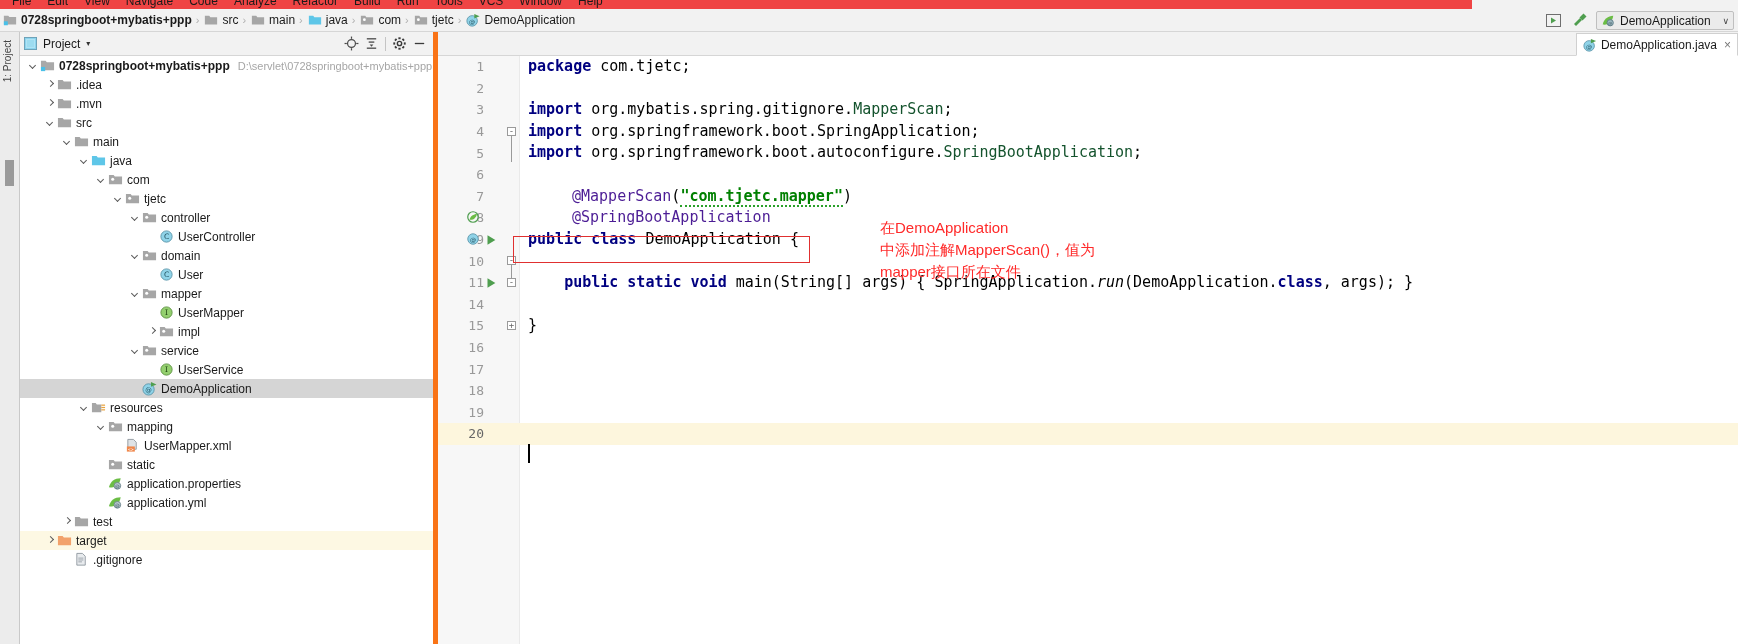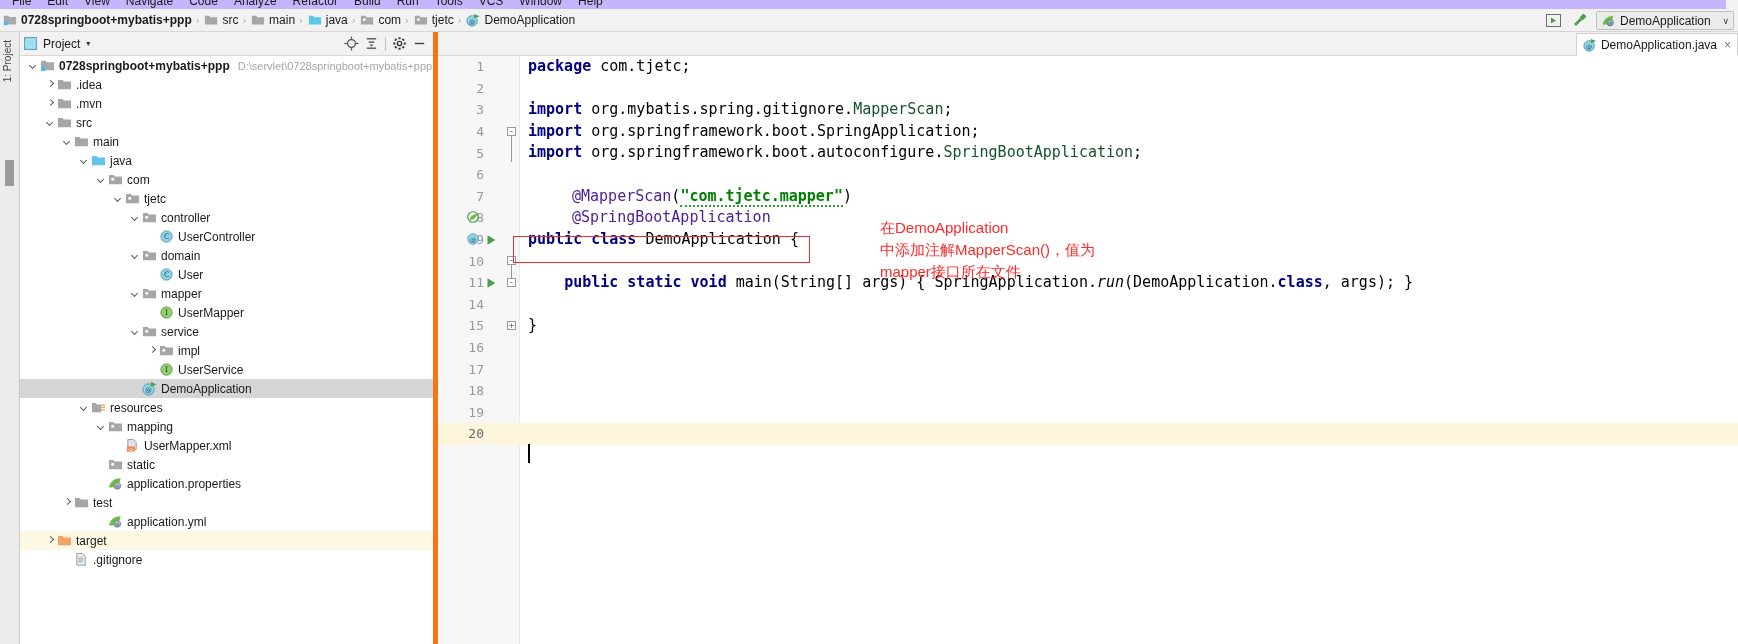--- a/index.html
+++ b/index.html
@@ -8,22 +8,22 @@
     width: 1738px; height: 644px;
     overflow: hidden;
     background: #f2f2f2;
     font-family: "Liberation Sans", sans-serif;
     -webkit-font-smoothing: antialiased;
   }
   #app { position: relative; width: 1738px; height: 644px; background: #f2f2f2; }
 
   
   .menubar {
-    position: absolute; top: 0; left: 0; width: 1726px; height: 9px;
-    background: #c4b5fd; overflow: hidden;
+    position: absolute; top: 0; left: 0; width: 1472px; height: 9px;
+    background: #ef4444; overflow: hidden;
   }
   .menubar-inner {
     position: absolute; top: -9px; left: 0; height: 20px;
     display: flex; align-items: center; padding-left: 4px;
   }
   .menu-item {
     font-size: 12px; color: #1a1a1a; padding: 0 8px; line-height: 20px; white-space: nowrap;
   }
 
   
@@ -478,40 +478,40 @@
           <div class="arrow "></div>
           <span class="ticon">
             <svg width="15" height="15" viewBox="0 0 16 16">
               <circle cx="8" cy="8" r="6" fill="#93cf6e" stroke="#5f9444" stroke-width="1"></circle>
               <text x="8" y="11" font-size="8" fill="#1f4410" text-anchor="middle" font-family="DejaVu Serif">I</text>
             </svg>
           </span>
           <span class="tlabel">UserMapper</span>
         </div>
         <div class="trow">
-          <div style="width: 110px; flex: 0 0 110px;"></div>
-          <div class="arrow down"></div>
-          <span class="ticon">
-            <svg width="15" height="15" viewBox="0 0 16 16">
-              <path d="M1 3.2 h5 l1.3 1.6 H15 V13 H1 Z" fill="#a6a6a6"></path>
-              <circle cx="5" cy="7.6" r="1.6" fill="#ffffff"></circle>
-            </svg>
-          </span>
-          <span class="tlabel">service</span>
-        </div>
-        <div class="trow">
           <div style="width: 127px; flex: 0 0 127px;"></div>
           <div class="arrow right"></div>
           <span class="ticon">
             <svg width="15" height="15" viewBox="0 0 16 16">
               <path d="M1 3.2 h5 l1.3 1.6 H15 V13 H1 Z" fill="#a6a6a6"></path>
               <circle cx="5" cy="7.6" r="1.6" fill="#ffffff"></circle>
             </svg>
           </span>
           <span class="tlabel">impl</span>
+        </div>
+        <div class="trow">
+          <div style="width: 110px; flex: 0 0 110px;"></div>
+          <div class="arrow down"></div>
+          <span class="ticon">
+            <svg width="15" height="15" viewBox="0 0 16 16">
+              <path d="M1 3.2 h5 l1.3 1.6 H15 V13 H1 Z" fill="#a6a6a6"></path>
+              <circle cx="5" cy="7.6" r="1.6" fill="#ffffff"></circle>
+            </svg>
+          </span>
+          <span class="tlabel">service</span>
         </div>
         <div class="trow">
           <div style="width: 127px; flex: 0 0 127px;"></div>
           <div class="arrow "></div>
           <span class="ticon">
             <svg width="15" height="15" viewBox="0 0 16 16">
               <circle cx="8" cy="8" r="6" fill="#93cf6e" stroke="#5f9444" stroke-width="1"></circle>
               <text x="8" y="11" font-size="8" fill="#1f4410" text-anchor="middle" font-family="DejaVu Serif">I</text>
             </svg>
           </span>
@@ -584,40 +584,40 @@
           <span class="ticon">
             <svg width="15" height="15" viewBox="0 0 16 16">
               <path d="M1 12 C2.5 6, 7 2.5, 13.5 2.5 C12.5 9.5, 7.5 13.5, 1 12 Z" fill="#6bbd45"></path>
               <circle cx="10" cy="10.5" r="3.6" fill="#b6c6cc" stroke="#6d858d" stroke-width="0.9"></circle>
               <text x="10" y="12.6" font-size="5" fill="#34525a" text-anchor="middle" font-family="DejaVu Sans">@</text>
             </svg>
           </span>
           <span class="tlabel">application.properties</span>
         </div>
         <div class="trow">
-          <div style="width: 42px; flex: 0 0 42px;"></div>
-          <div class="arrow right"></div>
-          <span class="ticon">
-            <svg width="15" height="15" viewBox="0 0 16 16">
-              <path d="M1 3.2 h5 l1.3 1.6 H15 V13 H1 Z" fill="#a6a6a6"></path>
-            </svg>
-          </span>
-          <span class="tlabel">test</span>
-        </div>
-        <div class="trow">
           <div style="width: 76px; flex: 0 0 76px;"></div>
           <div class="arrow "></div>
           <span class="ticon">
             <svg width="15" height="15" viewBox="0 0 16 16">
               <path d="M1 12 C2.5 6, 7 2.5, 13.5 2.5 C12.5 9.5, 7.5 13.5, 1 12 Z" fill="#6bbd45"></path>
               <circle cx="10" cy="10.5" r="3.6" fill="#b6c6cc" stroke="#6d858d" stroke-width="0.9"></circle>
               <text x="10" y="12.6" font-size="5" fill="#34525a" text-anchor="middle" font-family="DejaVu Sans">@</text>
             </svg>
           </span>
           <span class="tlabel">application.yml</span>
+        </div>
+        <div class="trow">
+          <div style="width: 42px; flex: 0 0 42px;"></div>
+          <div class="arrow right"></div>
+          <span class="ticon">
+            <svg width="15" height="15" viewBox="0 0 16 16">
+              <path d="M1 3.2 h5 l1.3 1.6 H15 V13 H1 Z" fill="#a6a6a6"></path>
+            </svg>
+          </span>
+          <span class="tlabel">test</span>
         </div>
         <div class="trow excl">
           <div style="width: 25px; flex: 0 0 25px;"></div>
           <div class="arrow right"></div>
           <span class="ticon">
             <svg width="15" height="15" viewBox="0 0 16 16">
               <path d="M1 3.2 h5 l1.3 1.6 H15 V13 H1 Z" fill="#f2a26b"></path>
             </svg>
           </span>
           <span class="tlabel">target</span>

